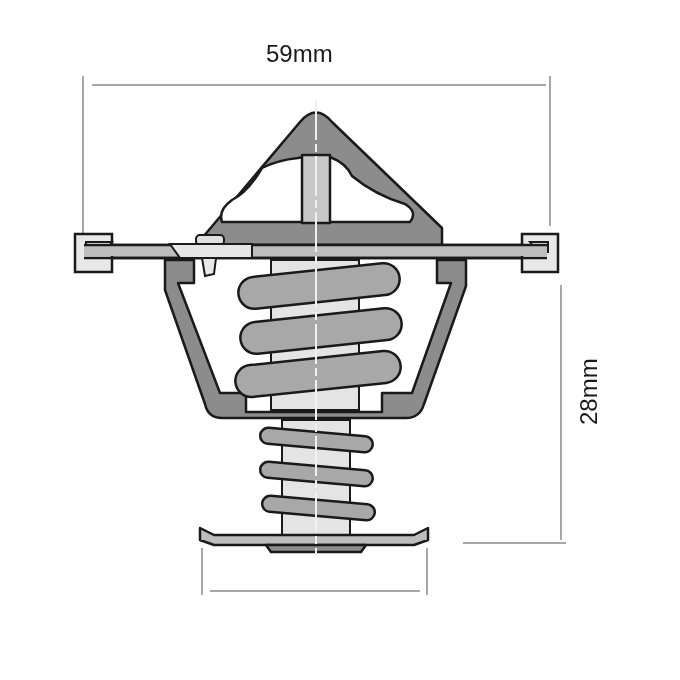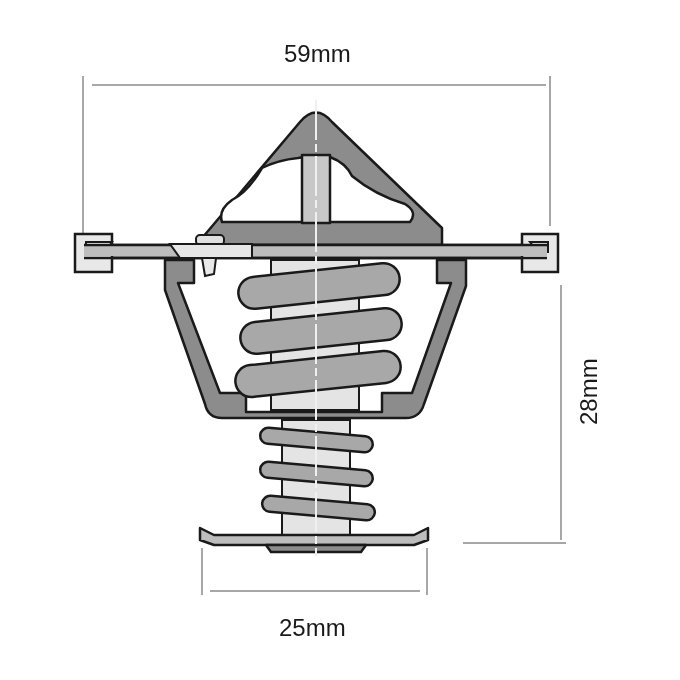--- a/index.html
+++ b/index.html
@@ -1,19 +1,19 @@
 <!DOCTYPE html>
 <html><head>
 <meta charset="utf-8">
 <style>
   html, body { margin: 0; padding: 0; background: #ffffff; }
   body { width: 680px; height: 680px; position: relative; overflow: hidden; font-family: "Liberation Sans", sans-serif; }
   #stage { position: absolute; left: 0; top: 0; width: 680px; height: 680px; }
   .dim-label { position: absolute; font-size: 24px; color: #1a1a1a; }
-  #lbl-width { left: 284px; top: 40px; }
+  #lbl-width { left: 266px; top: 40px; }
   #lbl-base { left: 279px; top: 614px; }
   #lbl-height { left: 575px; top: 425px; transform: rotate(-90deg); transform-origin: left top; }
 </style>
 </head>
 <body>
 
 <div id="stage">
 <svg width="680" height="680" viewBox="0 0 680 680">
 
   <g stroke="#8a8a8a" stroke-width="1.5" fill="none">
@@ -75,14 +75,13 @@
     <path d="M200 528 L214 535 L414 535 L428 528 L428 540 L414 545 L214 545 L200 540 Z" fill="#bdbdbd"></path>
     <path d="M266 545 L366 545 L361 552 L271 552 Z" fill="#8c8c8c"></path>
   </g>
 
   <line x1="316" y1="100" x2="316" y2="556" stroke="#ffffff" stroke-width="2" stroke-dasharray="40 4 8 4"></line>
   <line x1="316" y1="100" x2="316" y2="556" stroke="#cccccc" stroke-width="0.6" stroke-dasharray="40 4 8 4"></line>
 </svg>
 
 <div id="lbl-width" class="dim-label">59mm</div>
 <div id="lbl-height" class="dim-label">28mm</div>
-<div id="lbl-base" class="dim-label">25mm</div>
 </div>
 
 </body></html>

